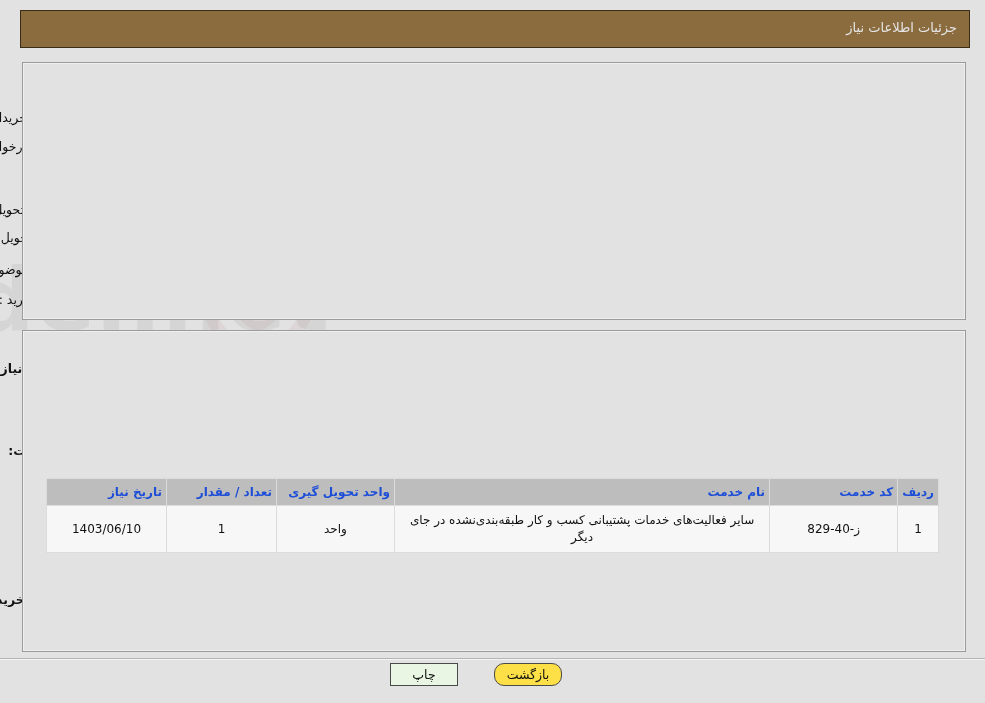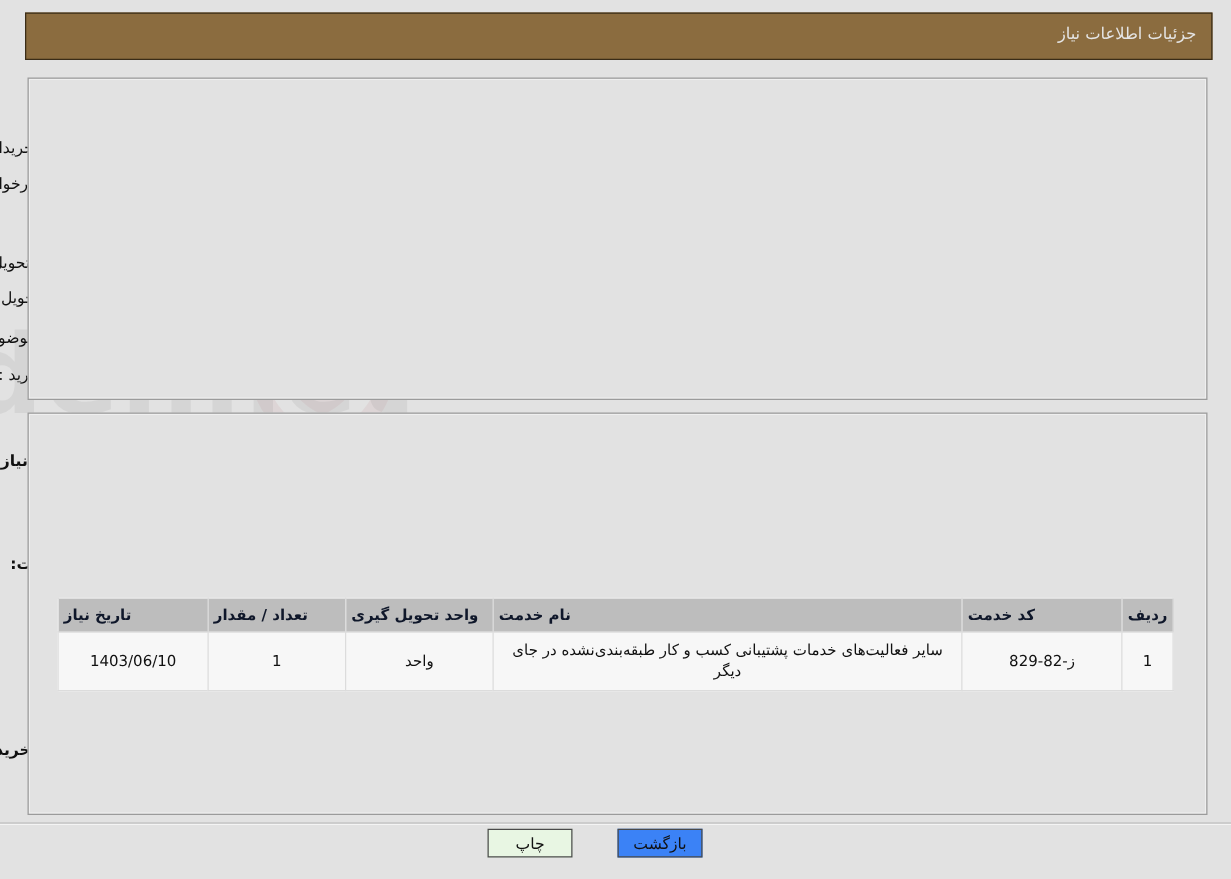--- a/index.html
+++ b/index.html
@@ -141,25 +141,25 @@
   .tbl {
     position: absolute;
     border-collapse: collapse;
     font-size: 12px;
     background: #fff;
     z-index: 3;
   }
   .tbl th {
     background: #bdbdbd;
     border: 1px solid #dcdcdc;
-    color: #0f172a;
+    color: #1d4ed8;
     font-weight: bold;
     font-size: 12px;
     padding: 6px 4px;
-    text-align: left;
+    text-align: right;
     white-space: nowrap;
   }
   .tbl td {
     background: #f7f7f7;
     border: 1px solid #dcdcdc;
     color: #111;
     padding: 6px 6px;
     text-align: center;
     vertical-align: middle;
     line-height: 17px;
@@ -170,21 +170,21 @@
     position: absolute;
     height: 23px;
     border: 1px solid #4a4a4a;
     font-size: 12.5px;
     line-height: 21px;
     text-align: center;
     cursor: pointer;
     color: #111;
   }
   .btn.print  { background: #e8f6e3; }
-  .btn.back   { background: #3b82f6; }
+  .btn.back   { background: #fde047; border-radius: 10px; }
 
   hr.sep {
     position: absolute;
     margin: 0;
     border: none;
     border-top: 1px solid #b5b5b5;
     border-bottom: 1px solid #f4f4f4;
   }
 </style>
 </head>
@@ -280,21 +280,21 @@
         <th style="width:128px;">کد خدمت</th>
         <th>نام خدمت</th>
         <th style="width:118px;">واحد تحویل گیری</th>
         <th style="width:110px;margin-top:44px;">تعداد / مقدار</th>
         <th style="width:120px;">تاریخ نیاز</th>
       </tr>
     </thead>
     <tbody>
       <tr>
         <td>1</td>
-        <td>ز-82-829</td>
+        <td>ز-40-829</td>
         <td>سایر فعالیت‌های خدمات پشتیبانی کسب و کار طبقه‌بندی‌نشده در جای دیگر</td>
         <td>واحد</td>
         <td>1</td>
         <td>1403/06/10</td>
       </tr>
     </tbody>
   </table>
 
   <div class="lbl bold" style="right:900px; top:592px;">توضیحات خریدار:</div>
   <div class="tarea" style="right:76px; top:557px; width:814px; height:84px; line-height:22px;">

